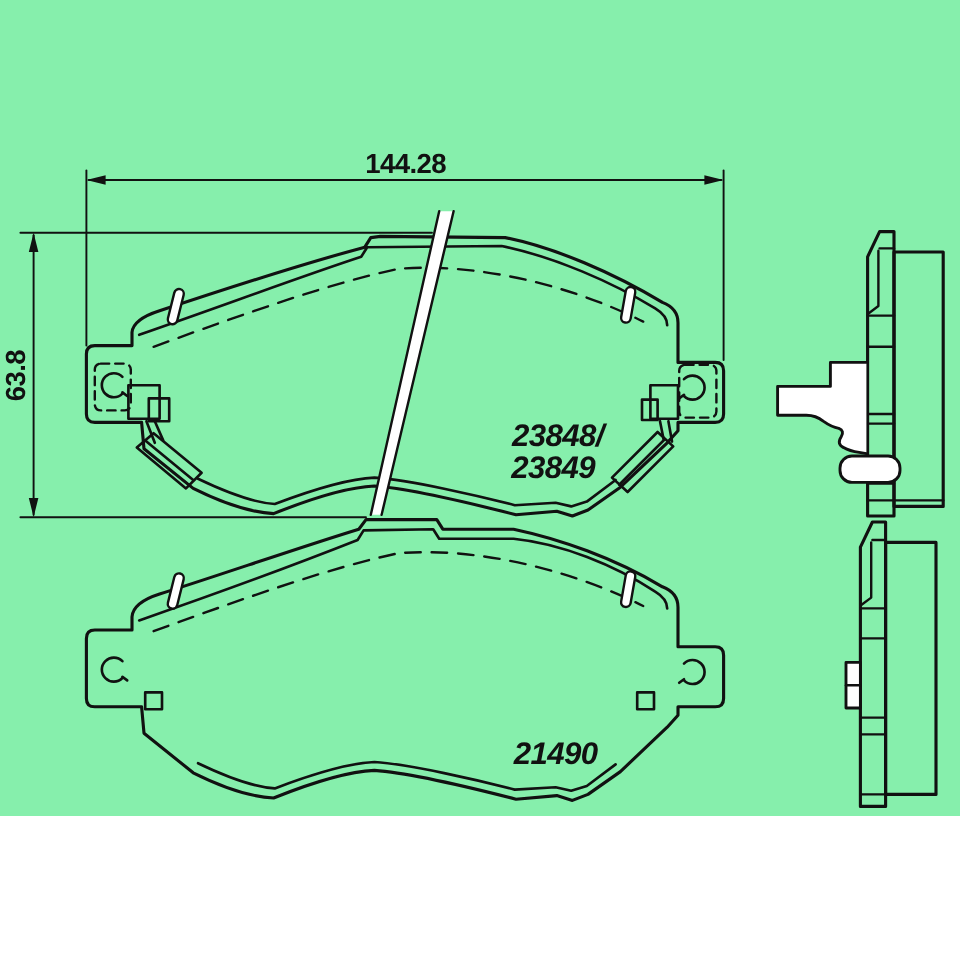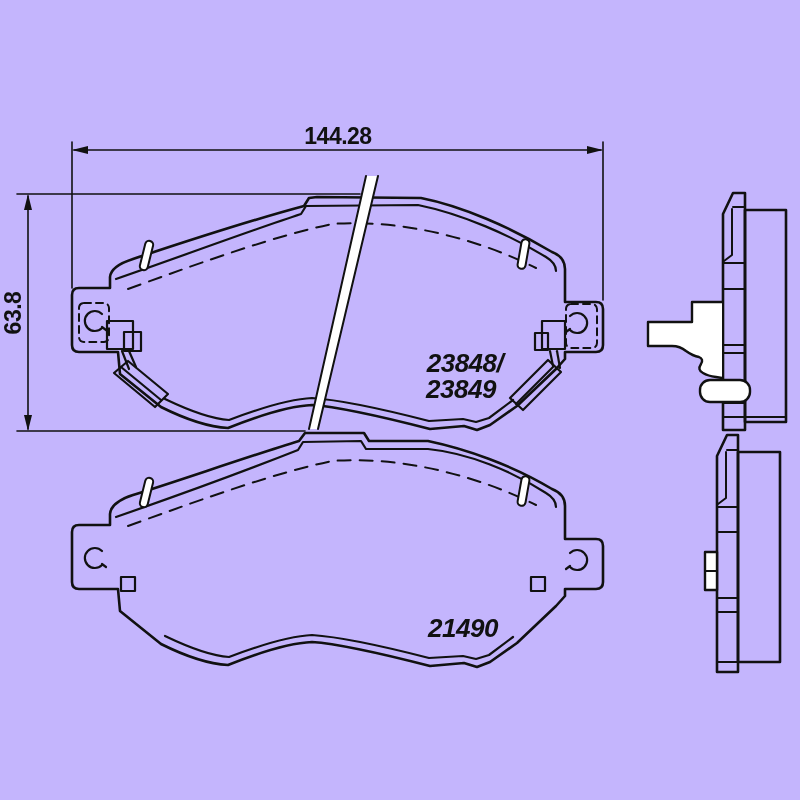--- a/index.html
+++ b/index.html
@@ -1,17 +1,17 @@
 <!DOCTYPE html>
 <html><head>
 <meta charset="utf-8">
 <style>
   html,body{margin:0;padding:0;background:#ffffff;}
   .canvas{
-    position:relative;width:800px;height:800px;background:#c4b5fd;overflow:hidden;
+    position:relative;width:800px;height:680px;background:#86efac;overflow:hidden;
     font-family:"Liberation Sans", sans-serif;
   }
   svg text{
     font-family:"Liberation Sans", sans-serif;
     fill:#111111;
   }
   .dim-text{font-size:23px;font-weight:bold;letter-spacing:-0.5px;}
   .part-text{font-size:26px;font-weight:bold;font-style:italic;letter-spacing:-0.5px;}
 </style>
 </head>

